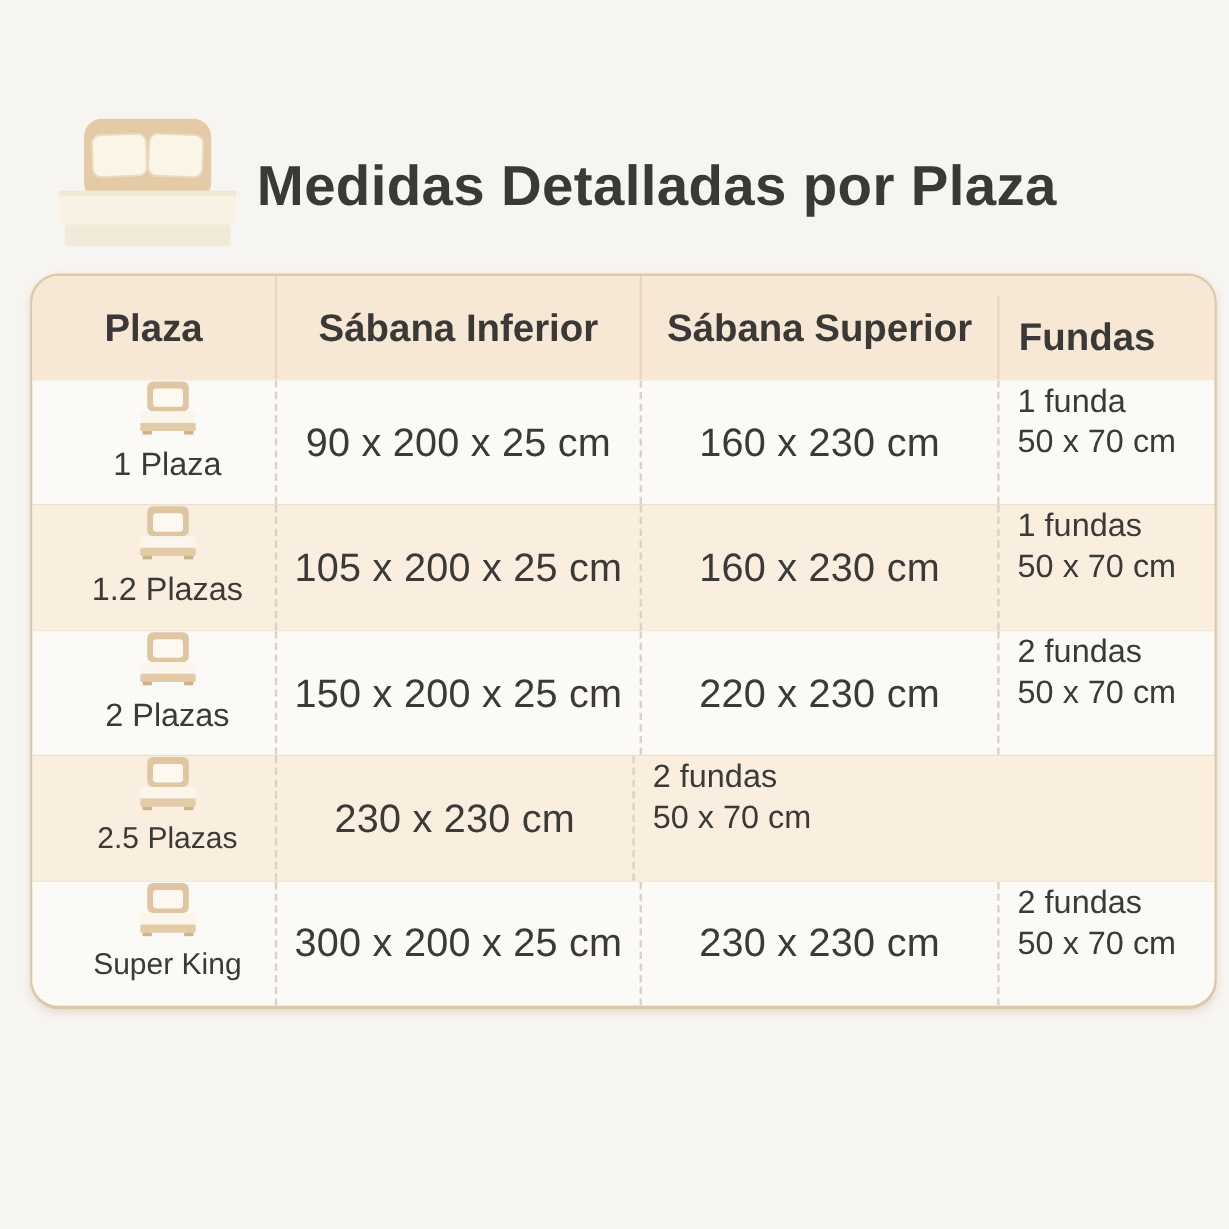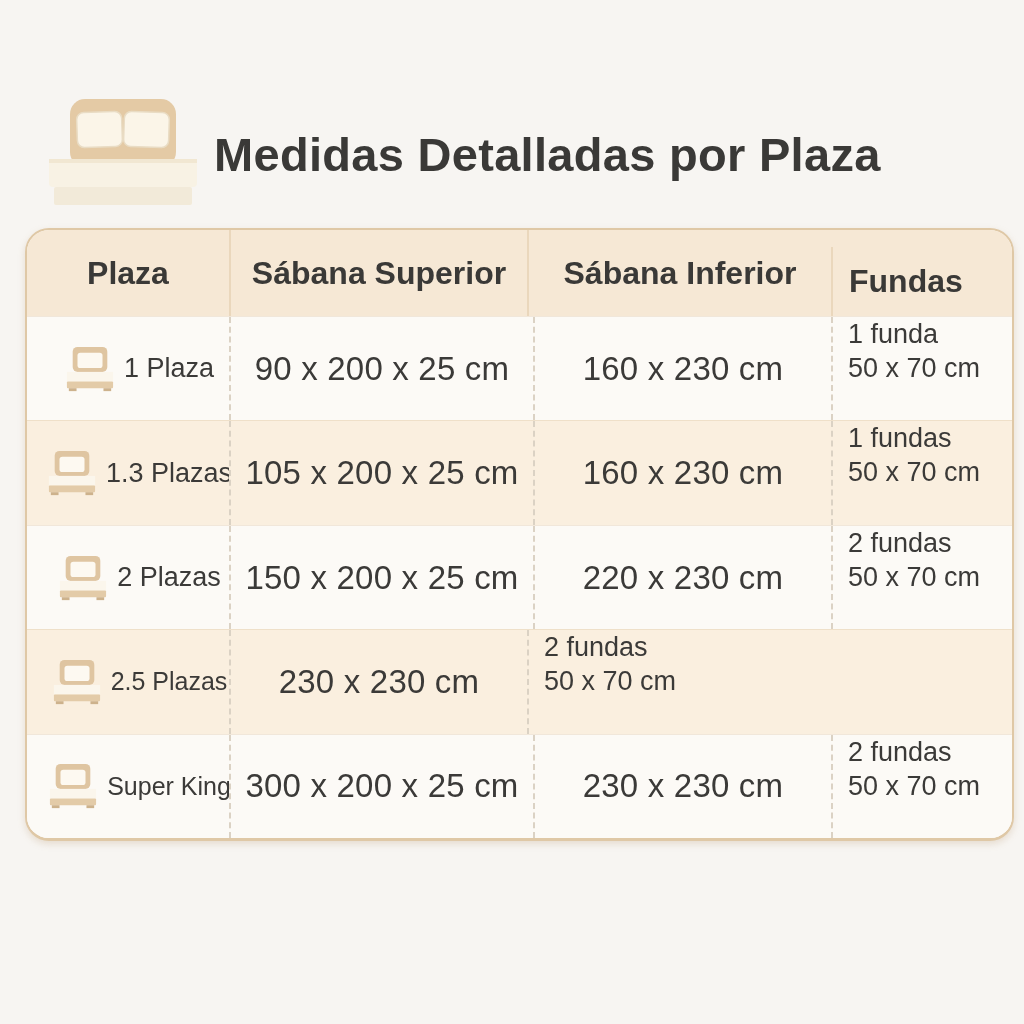--- a/index.html
+++ b/index.html
@@ -45,22 +45,23 @@
   .c-plaza  { flex:0 0 202px; }
   .c-inf    { flex:0 0 304px; }
   .c-sup    { flex:0 0 298px; }
   .c-fundas { flex:1; }
 
   .thead .cell { font-weight:700; font-size:32px; color:#3a3937; }
   .thead .cell + .cell { border-left:2px solid #ead7bc; }
   .trow  .cell + .cell { border-left:2px dashed #dbd2c4; }
 
   .trow .c-plaza {
-    justify-content:center; padding-left:23px; gap:9px;
+    justify-content:flex-start; padding-left:23px; gap:9px;
     font-size:27px;
+    flex-direction:column;
   }
   .plaza-label { white-space:nowrap; }
   .plaza-label.tight { font-size:25px; }
 
   .c-value { font-size:33px; letter-spacing:0.2px; }
 
   .thead .c-fundas { justify-content:flex-start; padding-left:16px;margin-top:17px; }
   .trow  .c-fundas {
     justify-content:flex-start; padding-left:15px;
     font-size:27px; line-height:1.26;
@@ -82,22 +83,22 @@
     <rect x="1" y="62" width="148" height="4" fill="#f1e7d2"></rect>
     <rect x="6" y="90" width="138" height="18" rx="2" fill="#f2ead9"></rect>
   </svg>
   <div class="page-title">Medidas Detalladas por Plaza</div>
 </div>
 
 <div class="table-card">
 
   <div class="thead">
     <div class="cell c-plaza">Plaza</div>
+    <div class="cell c-inf">Sábana Inferior</div>
     <div class="cell c-sup">Sábana Superior</div>
-    <div class="cell c-inf">Sábana Inferior</div>
     <div class="cell c-fundas">Fundas</div>
   </div>
 
   <div class="trow">
     <div class="cell c-plaza">
       <svg class="bed-icon" width="50" height="46" viewBox="0 0 52 46">
         <rect x="8" y="0" width="36" height="26" rx="5" fill="#dfc5a1"></rect>
         <rect x="13" y="6" width="26" height="16" rx="3" fill="#fdf9f1"></rect>
         <rect x="2" y="26" width="48" height="10" fill="#fbf6ec"></rect>
         <rect x="2" y="36" width="48" height="7" rx="1" fill="#e3cba8"></rect>
@@ -119,21 +120,21 @@
   <div class="trow alt">
     <div class="cell c-plaza">
       <svg class="bed-icon" width="50" height="46" viewBox="0 0 52 46">
         <rect x="8" y="0" width="36" height="26" rx="5" fill="#dfc5a1"></rect>
         <rect x="13" y="6" width="26" height="16" rx="3" fill="#fdf9f1"></rect>
         <rect x="2" y="26" width="48" height="10" fill="#fbf6ec"></rect>
         <rect x="2" y="36" width="48" height="7" rx="1" fill="#e3cba8"></rect>
         <rect x="4" y="43" width="8" height="3" fill="#cdb28c"></rect>
           <rect x="40" y="43" width="8" height="3" fill="#cdb28c"></rect>
       </svg>
-      <span class="plaza-label">1.3 Plazas</span>
+      <span class="plaza-label">1.2 Plazas</span>
     </div>
     <div class="cell c-inf c-value">105 x 200 x 25 cm</div>
     <div class="cell c-sup c-value">160 x 230 cm</div>
     <div class="cell c-fundas">
       <div class="lines">
         <span>1 fundas</span>
         <span>50 x 70 cm</span>
       </div>
     </div>
   </div>

